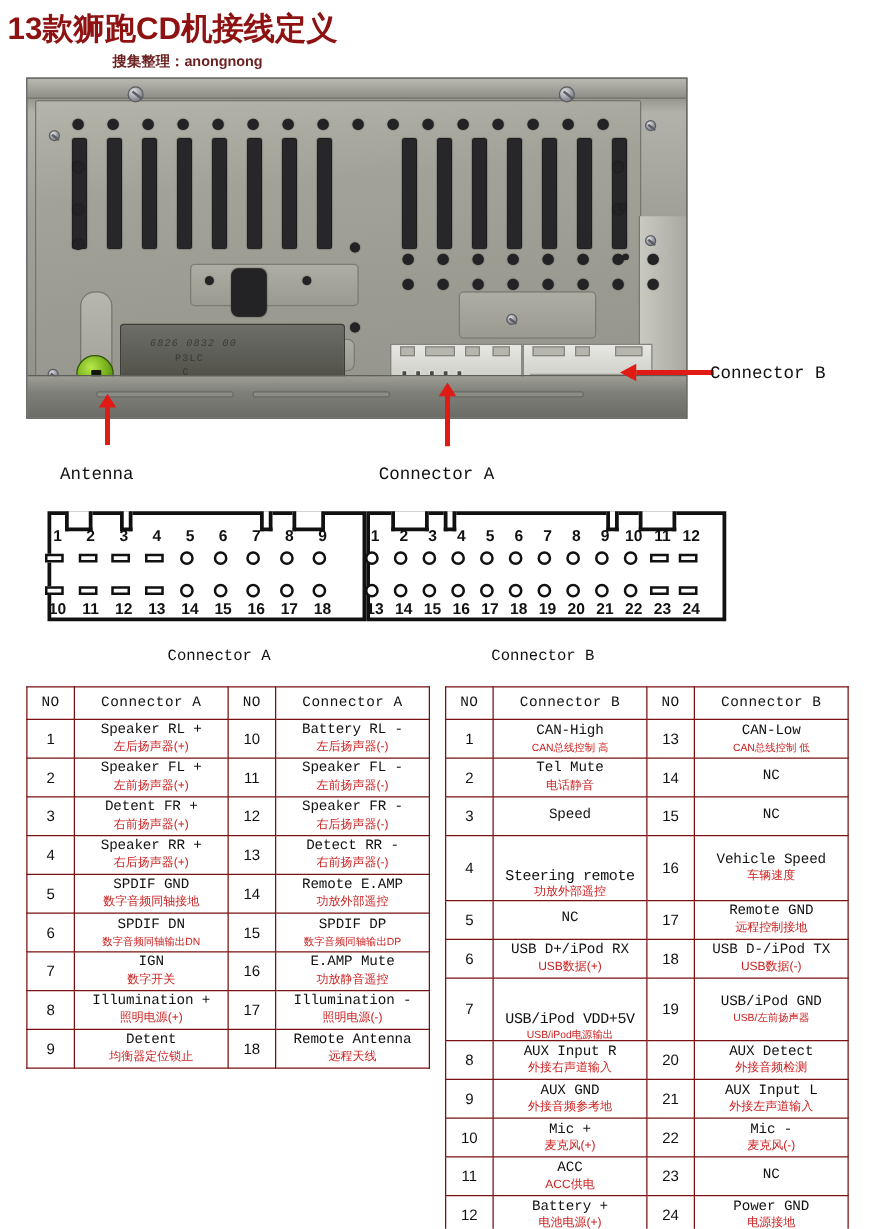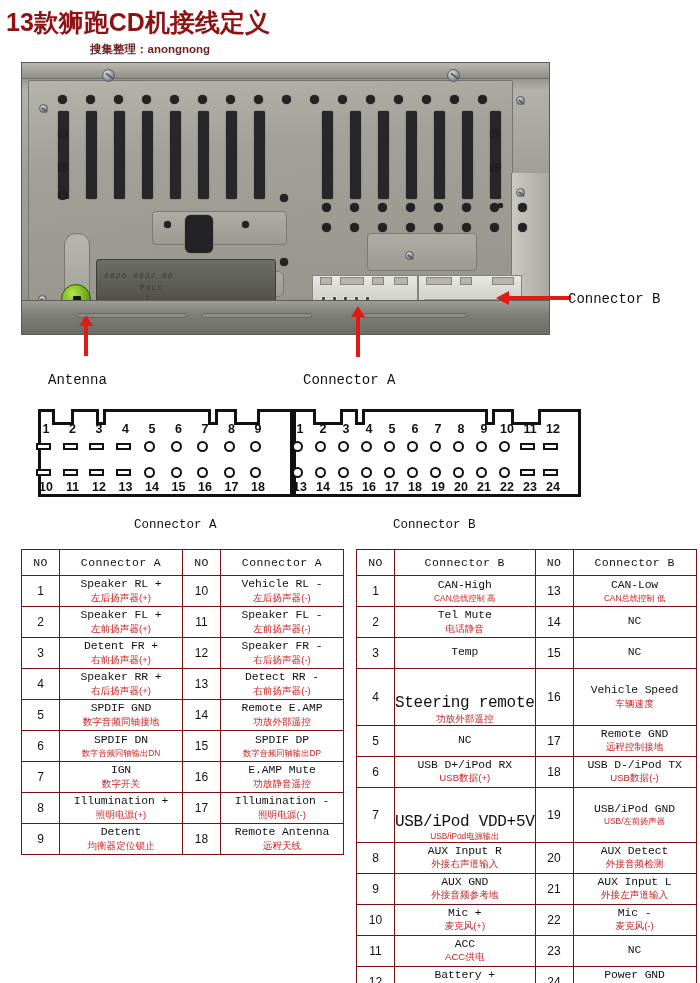--- a/index.html
+++ b/index.html
@@ -225,21 +225,21 @@
     font-family:"Liberation Mono","DejaVu Sans Mono",monospace;
     font-size:11.4px; color:#111; line-height:1.18; white-space:nowrap;
     letter-spacing:-0.1px;
   }
   .cn {
     display:block;
     font-family:"Liberation Sans","DejaVu Sans",sans-serif;
     font-size:9.6px; color:#cc1f1f; line-height:1.22; white-space:nowrap;
   }
   .cn.small { font-size:8.3px; }
-  .en.tight { font-size:16px; letter-spacing:-0.3px;margin-top:25px; }
+  .en.tight { font-size:12px; letter-spacing:-0.3px;margin-top:25px; }
   tr.r { height:31px; }
 </style>
 </head>
 <body>
 
 <div id="title">13款狮跑CD机接线定义</div>
 <div id="subtitle">搜集整理：anongnong</div>
 
 <div id="photo">
   <div class="chassis"></div>
@@ -309,21 +309,21 @@
   <div class="emboss" style="left:130px;top:148px;width:135px;height:34px;"></div>
   <div class="emboss" style="left:345px;top:170px;width:110px;height:38px;"></div>
   <div class="emboss" style="left:232px;top:208px;width:30px;height:26px;border-radius:6px;"></div>
   <div class="hole" style="left:163px;top:152px;width:28px;height:38px;border-radius:6px;"></div>
   <div class="hole" style="left:142px;top:158px;width:7px;height:7px;"></div>
   <div class="hole" style="left:220px;top:158px;width:7px;height:7px;"></div>
   <div class="hole" style="left:258px;top:131px;width:8px;height:8px;"></div>
   <div class="hole" style="left:258px;top:195px;width:8px;height:8px;"></div>
 
   <div class="dark-plate" style="left:74px;top:196px;width:180px;height:52px;"></div>
-  <div class="plate-text" style="left:82px;top:208px;font-style:italic;">6826 0832 00</div>
+  <div class="plate-text" style="left:98px;top:208px;font-style:italic;">6826 0832 00</div>
   <div class="plate-text" style="left:118px;top:220px;">P3LC</div>
   <div class="plate-text" style="left:124px;top:231px;">C</div>
 
   <div class="screw" style="left:80px;top:6px;"></div>
   <div class="screw" style="left:425px;top:6px;"></div>
   <div class="screw screw-sm" style="left:17px;top:41px;"></div>
   <div class="screw screw-sm" style="left:16px;top:232px;"></div>
   <div class="screw screw-sm" style="left:57px;top:178px;"></div>
   <div class="screw screw-sm" style="left:196px;top:238px;"></div>
   <div class="screw screw-sm" style="left:272px;top:238px;"></div>
@@ -504,21 +504,21 @@
   </thead>
   <tbody>
       <tr class="r">
         <td class="cell-no col-no">1</td>
         <td class="cell-desc col-desc">
           <span class="en">Speaker RL +</span>
           <span class="cn">左后扬声器(+)</span>
         </td>
         <td class="cell-no col-no">10</td>
         <td class="cell-desc col-desc">
-          <span class="en">Vehicle RL -</span>
+          <span class="en">Battery RL -</span>
           <span class="cn">左后扬声器(-)</span>
         </td>
       </tr>
       <tr class="r">
         <td class="cell-no col-no">2</td>
         <td class="cell-desc col-desc">
           <span class="en">Speaker FL +</span>
           <span class="cn">左前扬声器(+)</span>
         </td>
         <td class="cell-no col-no">11</td>
@@ -643,21 +643,21 @@
           <span class="cn">电话静音</span>
         </td>
         <td class="cell-no col-no">14</td>
         <td class="cell-desc col-desc">
           <span class="en">NC</span>
         </td>
       </tr>
       <tr class="r">
         <td class="cell-no col-no">3</td>
         <td class="cell-desc col-desc">
-          <span class="en">Temp</span>
+          <span class="en">Speed</span>
         </td>
         <td class="cell-no col-no">15</td>
         <td class="cell-desc col-desc">
           <span class="en">NC</span>
         </td>
       </tr>
       <tr class="r">
         <td class="cell-no col-no">4</td>
         <td class="cell-desc col-desc">
           <span class="en tight">Steering remote</span>

